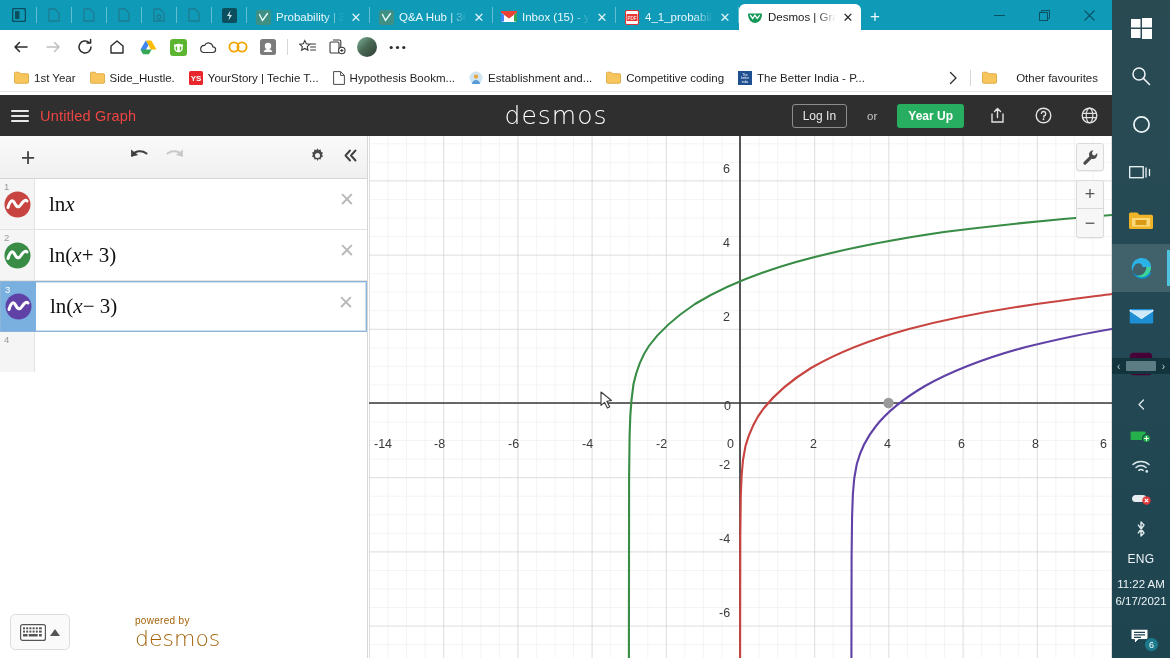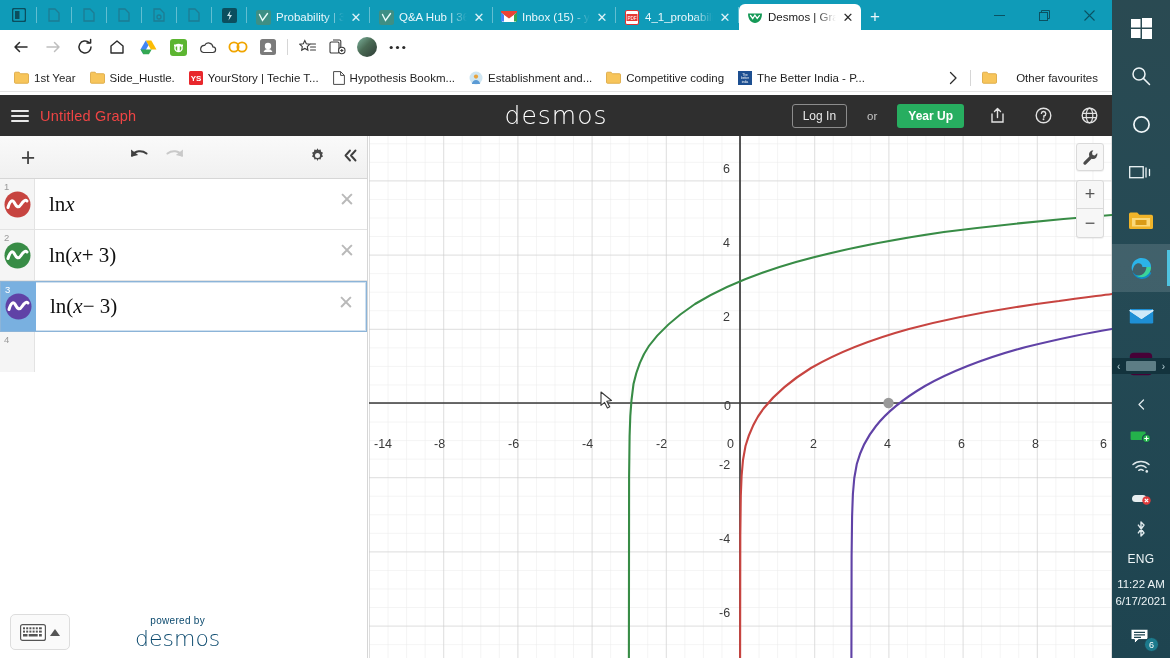--- a/index.html
+++ b/index.html
@@ -102,21 +102,21 @@
   .exprmath { flex: 1 1 auto; display: flex; align-items: center; padding-left: 14px;
               font-family: "Liberation Serif", serif; font-size: 21px; color: #111; }
   .exprmath .it { font-style: italic; }
   .exprdel { width: 40px; flex: 0 0 40px; display:flex; align-items:flex-start; justify-content:center; padding-top: 9px; color: #b9b9b9; font-size: 19px; }
   .exprrow.empty { min-height: 40px; border-bottom: none; }
 
   .kbdbtn { position: absolute; left: 10px; bottom: 8px; width: 60px; height: 36px;
             background: #fafafa; border: 1px solid #ddd; border-radius: 5px;
             display: flex; align-items: center; justify-content: center; gap: 4px; }
   .kbdbtn .caret { width: 0; height: 0; border-left: 5px solid transparent; border-right: 5px solid transparent; border-bottom: 7px solid #555; }
-  .poweredby { position: absolute; left: 135px; bottom: 8px; text-align: center; color: #0c4a6e; line-height: 1; }
+  .poweredby { position: absolute; left: 135px; bottom: 8px; text-align: left; color: #a16207; line-height: 1; }
   .poweredby .pb1 { font-size: 10px; letter-spacing: .3px; }
   .poweredby .pb2 { font-size: 22px; font-family: "DejaVu Sans", sans-serif; font-weight: 300; margin-top: 2px;}
 
   
   .graph { position: absolute; left: 369px; top: 0; width: 743px; height: 522px; overflow: hidden; background: #fff; }
   .graphctl { position: absolute; right: 8px; top: 7px; display: flex; flex-direction: column; gap: 9px; z-index: 5; }
   .gbtn { width: 28px; height: 28px; background: #f7f7f7; border: 1px solid #dadada; border-radius: 3px;
           display:flex; align-items:center; justify-content:center; color: #555; font-size: 17px; box-shadow: 0 1px 1px rgba(0,0,0,.06);}
   .gzoom { width: 28px; background: #f7f7f7; border: 1px solid #dadada; border-radius: 3px; box-shadow: 0 1px 1px rgba(0,0,0,.06);}
   .gzoom .gz { height: 28px; display:flex; align-items:center; justify-content:center; color:#555; font-size:18px;}

